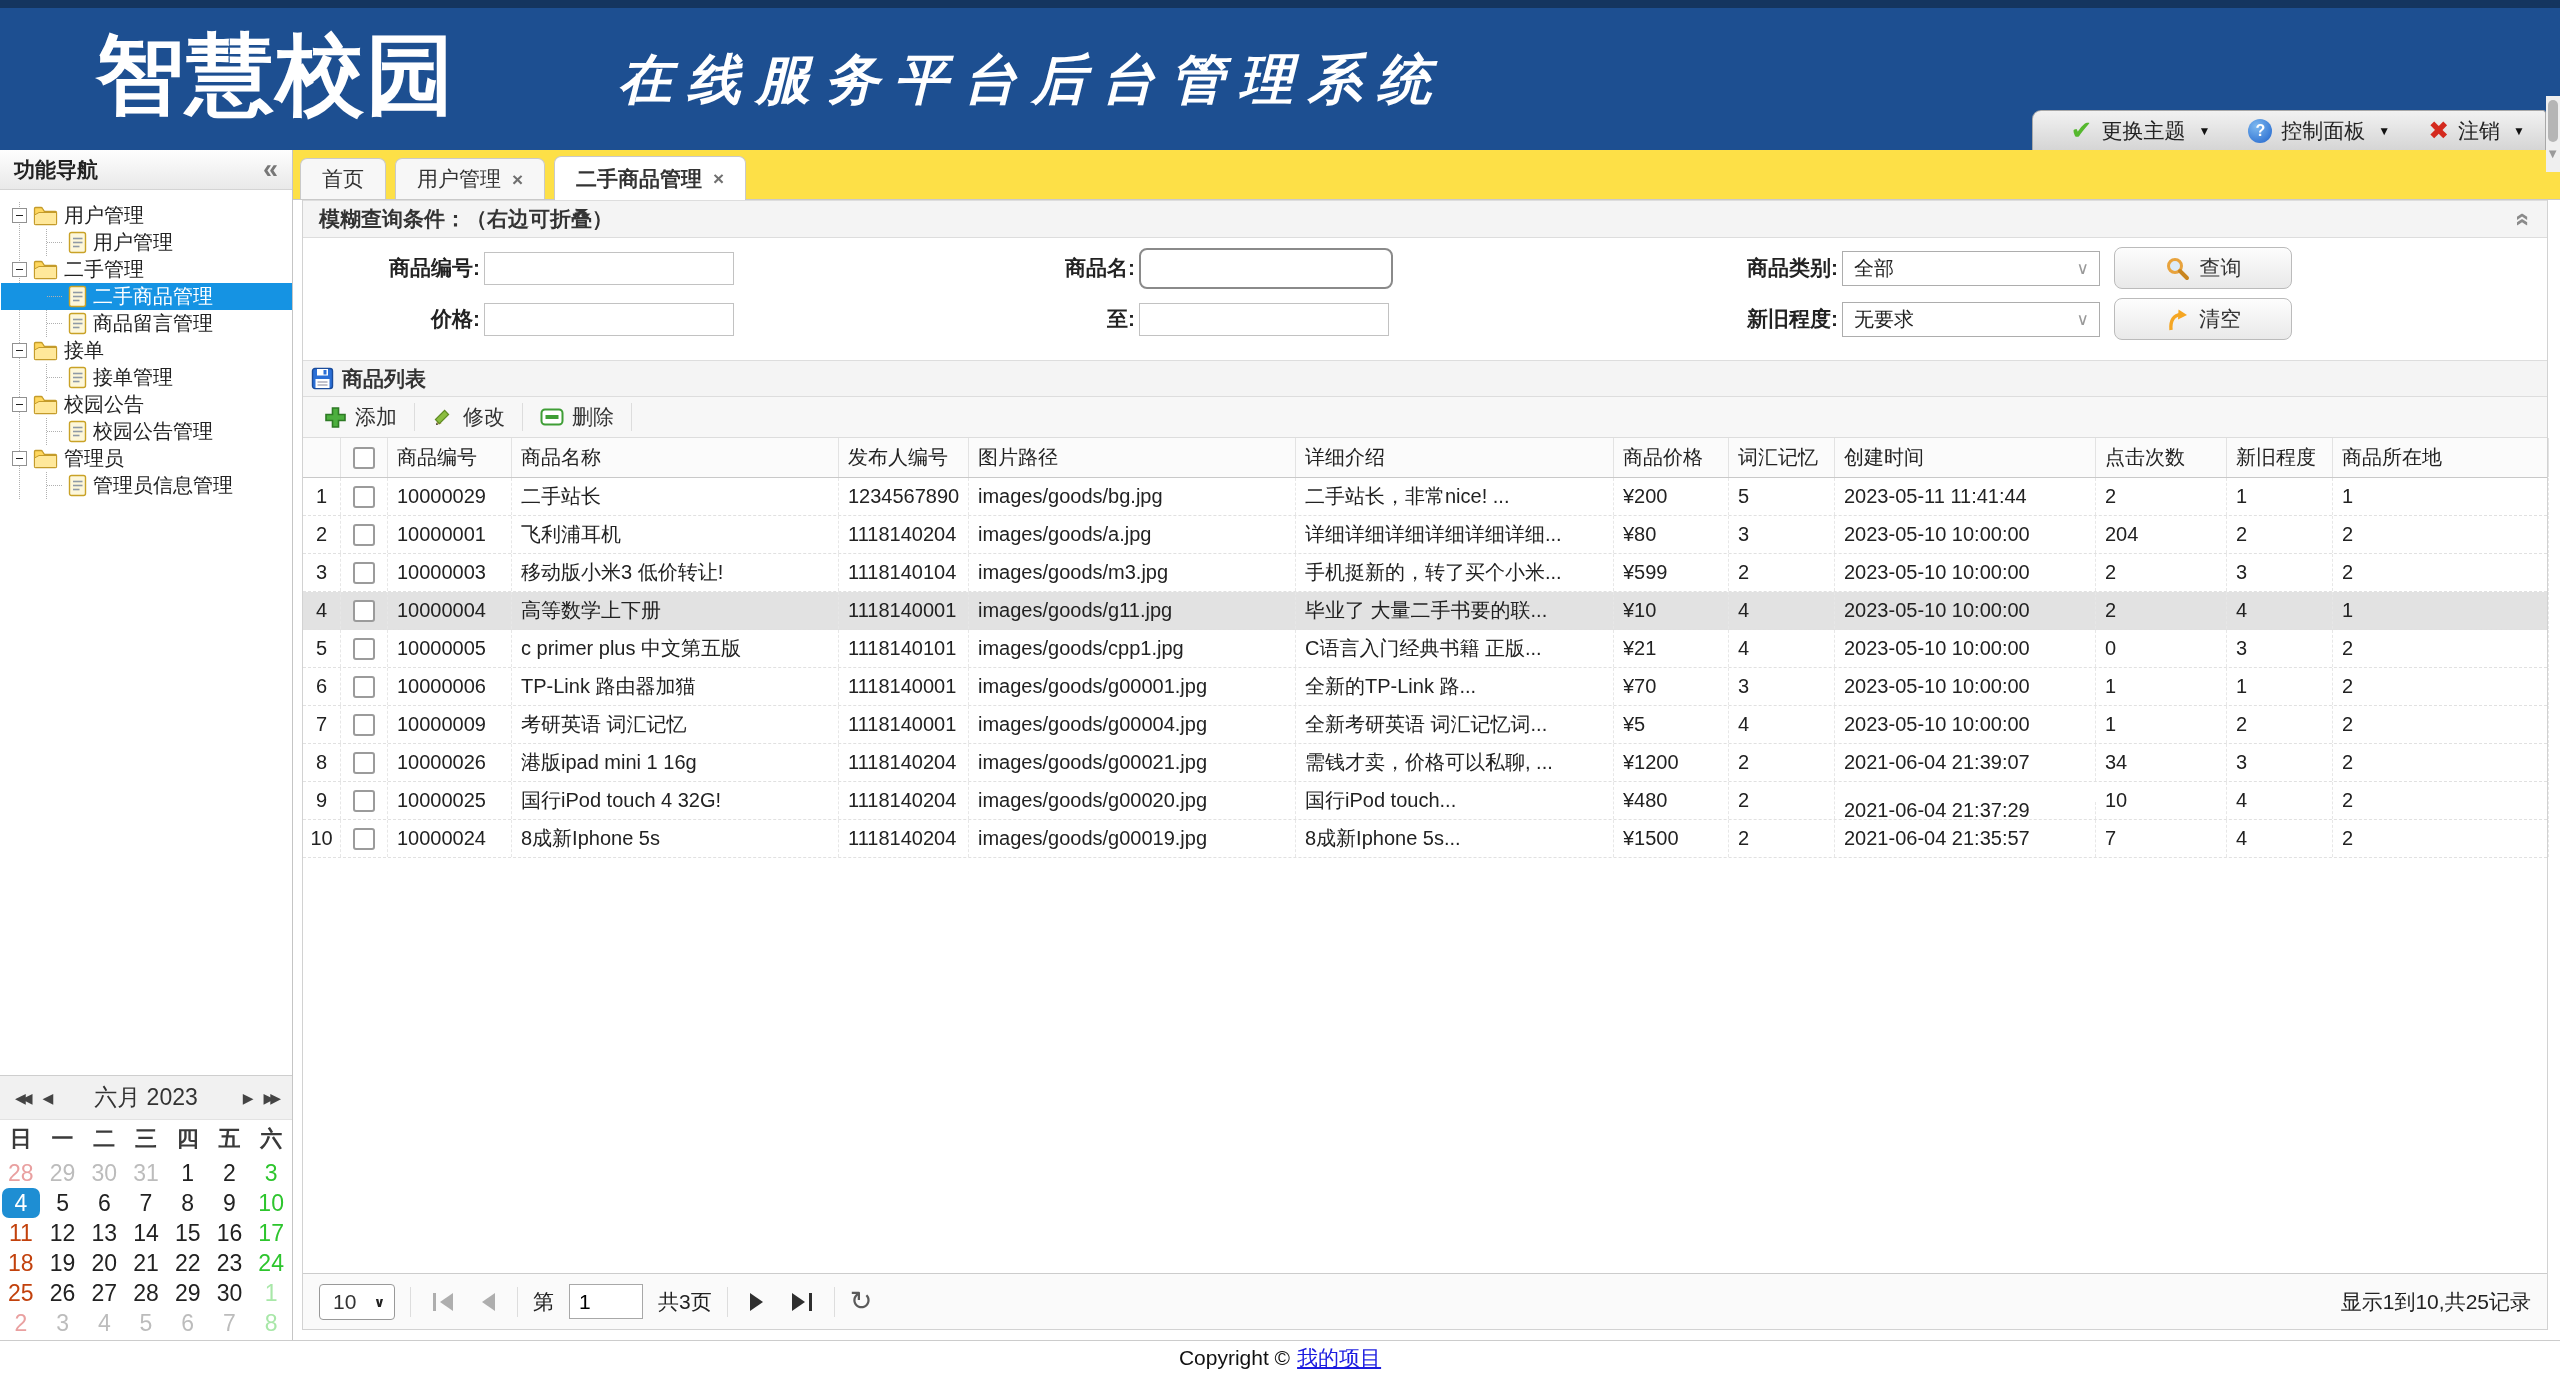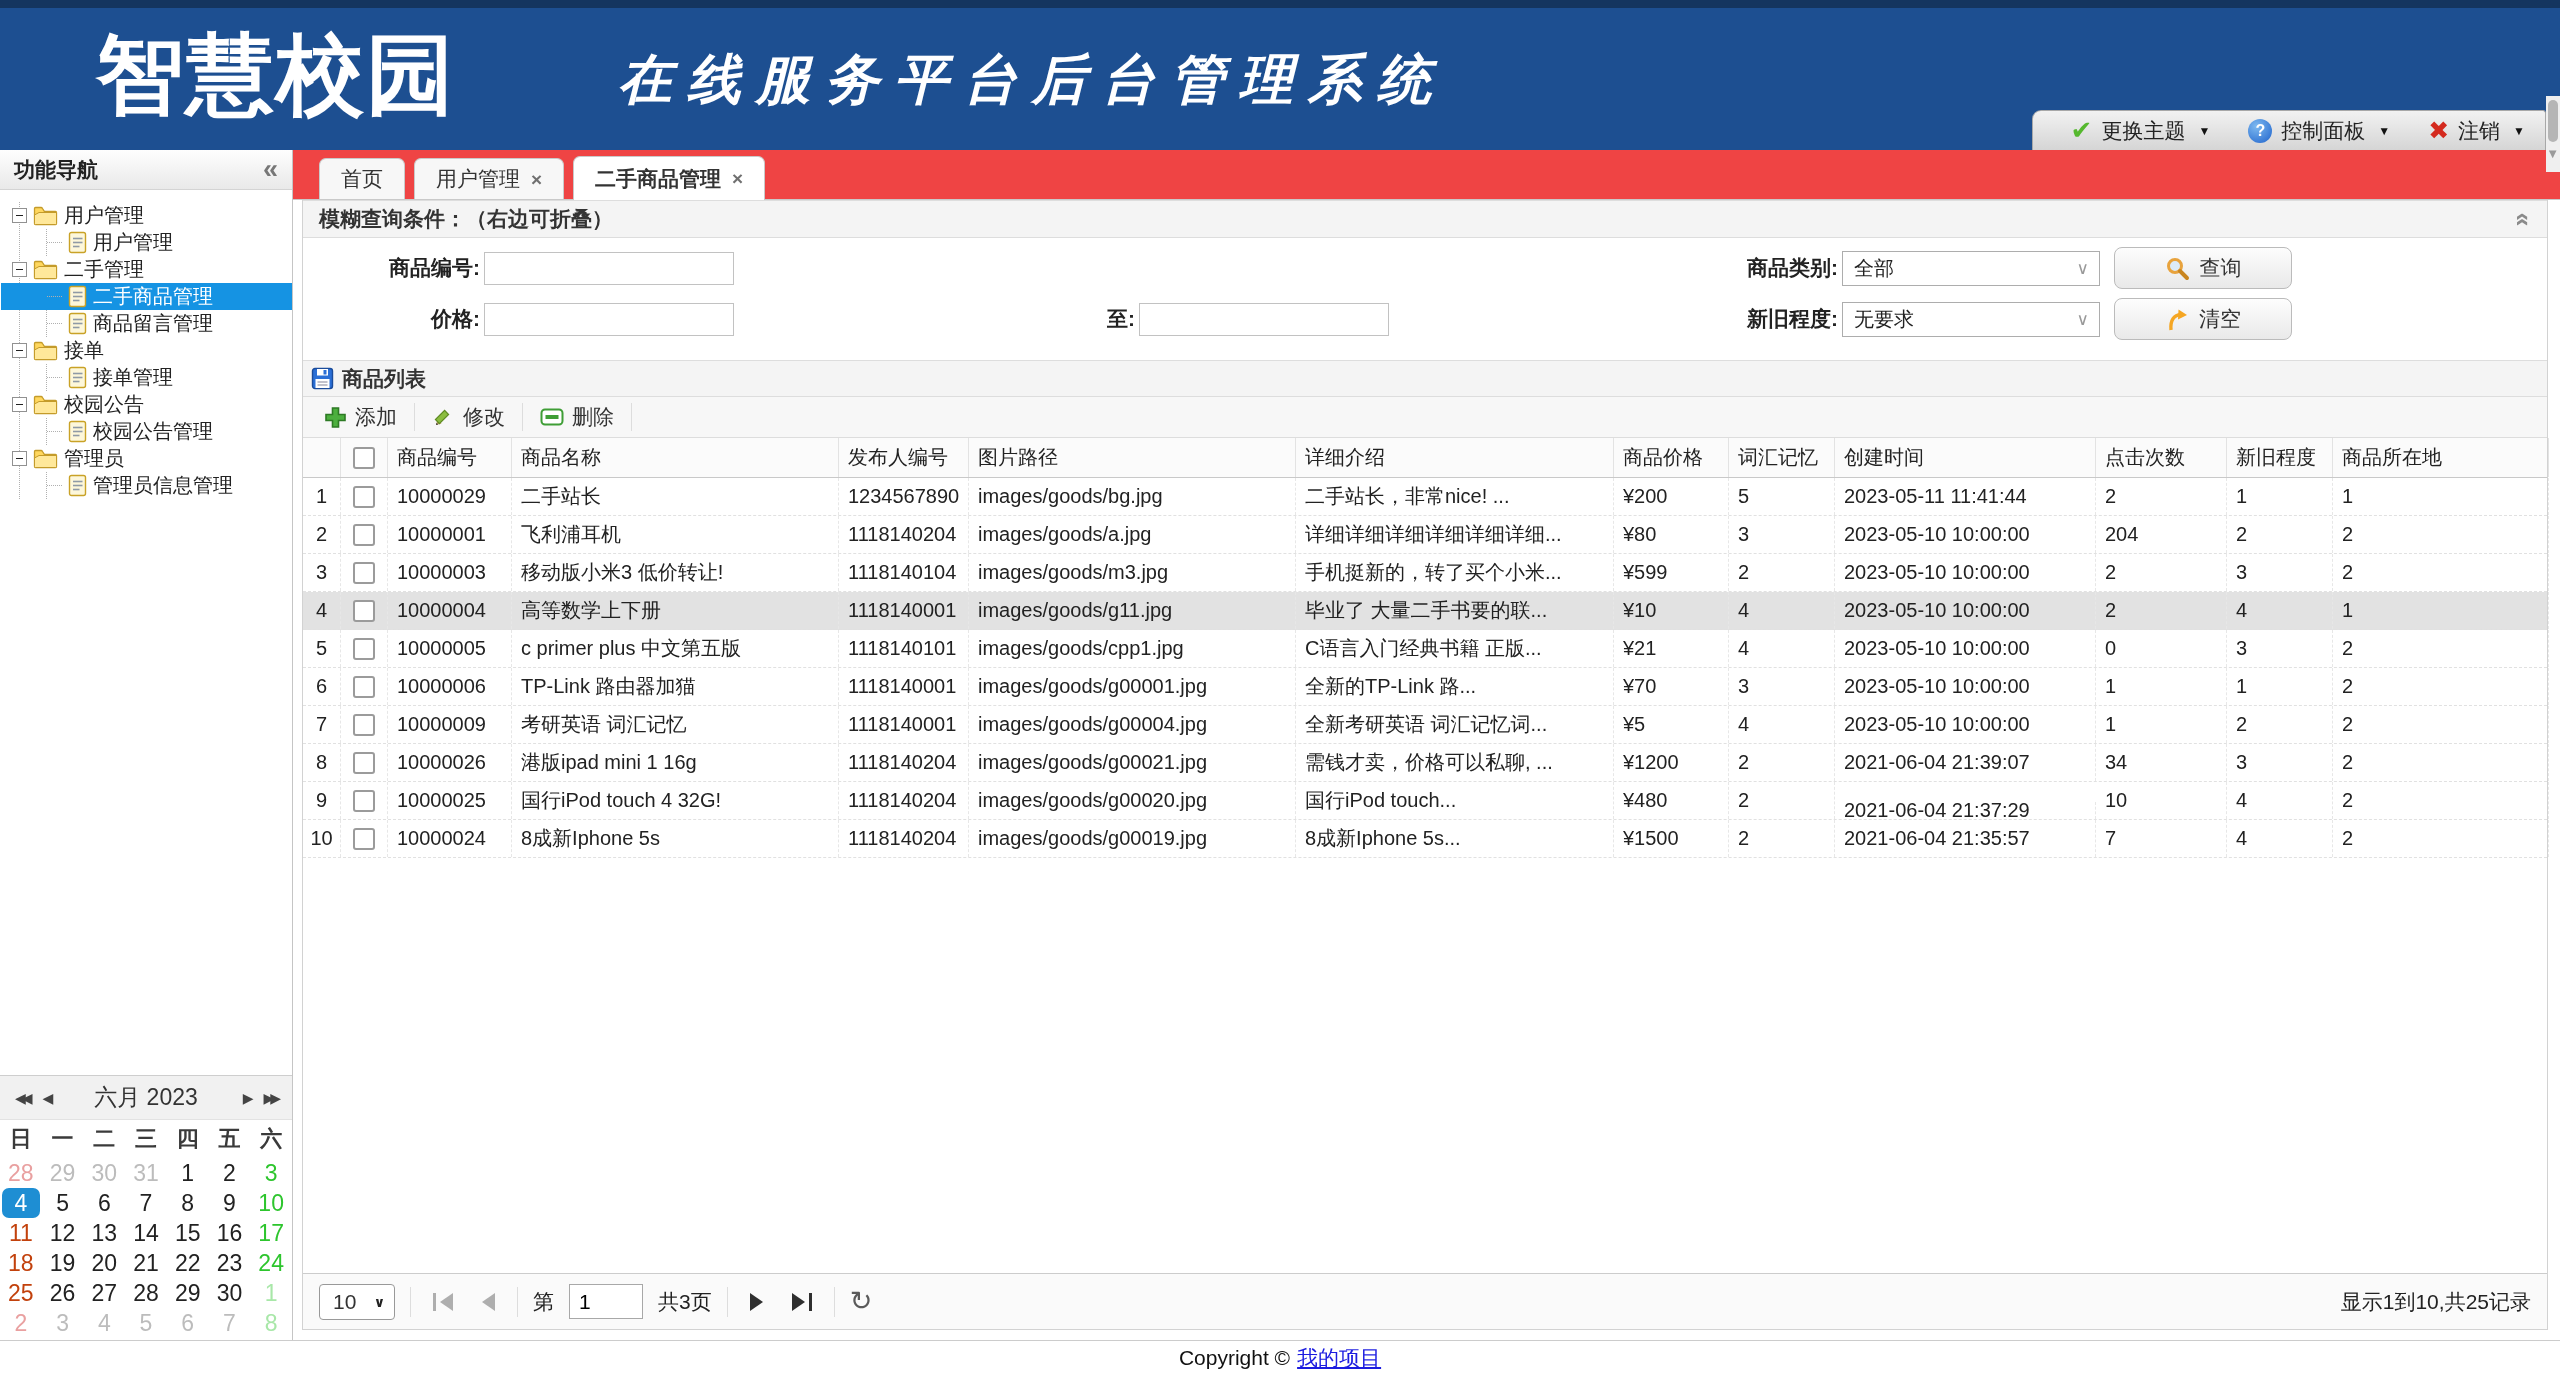--- a/index.html
+++ b/index.html
@@ -62,22 +62,22 @@
   .cal-cell.sat { color:#2dc52d; }
   .cal-cell.mg  { color:#bcbcbc; }
   .cal-cell.mr  { color:#e9a0a0; }
   .cal-cell.msat{ color:#a8e7a8; }
   .cal-cell.sel span { display:inline-block; width:38px; height:30px; line-height:30px; background:#1e8ed3; color:#fff; border-radius:7px; }
 
   
   .userbar { height:40px; flex:none; background:#fafafa; border-bottom:1px solid #e3e3e3; display:flex; align-items:center;
              padding-left:17px; font-weight:bold; font-size:21px; color:#222; }
   .userbar .uval { margin-left:16px; }
-  .tabsbar { height:50px; flex:none; background:#ef4444; border-bottom:1px solid #c9c9c9; display:flex; align-items:flex-end;
-             padding-left:26px; gap:9px; }
+  .tabsbar { height:50px; flex:none; background:#fde047; border-bottom:1px solid #c9c9c9; display:flex; align-items:flex-end;
+             padding-left:7px; gap:9px; }
   .tab { height:41px; display:flex; align-items:center; padding:0 21px; background:#f7f7f7; border:1px solid #c9c9c9;
          border-bottom:none; border-radius:7px 7px 0 0; font-size:21px; color:#333; gap:11px; cursor:pointer; }
   .tab.active { background:#fff; font-weight:bold; height:44px; margin-bottom:-1px; }
   .tab-close { color:#707070; font-weight:bold; font-size:19px; line-height:1; }
 
   
   .panel-wrap { flex:1; margin:0 12px 10px 9px; border:1px solid #d2d2d2; border-top:none; display:flex; flex-direction:column; background:#fff; }
   .qpanel-header { height:38px; flex:none; background:#f4f4f4; border-top:1px solid #ddd; border-bottom:1px solid #ddd;
                    display:flex; align-items:center; justify-content:space-between; padding:0 16px;
                    font-weight:bold; font-size:21px; color:#333; }
@@ -374,20 +374,24 @@
       <div class="qpanel-header">
         <span>模糊查询条件：（右边可折叠）</span>
         <span class="chevron-up">«</span>
       </div>
       <div class="qform">
         <div class="qrow qrow1">
           <div class="fgroup fg1">
             <span class="flabel">商品编号:</span>
             <input class="tin" type="text" value="" style="">
           </div>
+          <div class="fgroup fg2">
+            <span class="flabel">商品名:</span>
+            <input class="tin tin-round" type="text" value="" style="">
+          </div>
           <div class="fgroup fg3">
             <span class="flabel">商品类别:</span>
             <div class="selbox">
               <span>全部</span>
               <span class="sel-arrow">∨</span>
             </div>
           </div>
           <div class="fgroup fg4">
             <div class="btn">
               <svg width="25" height="25" viewBox="0 0 25 25">

